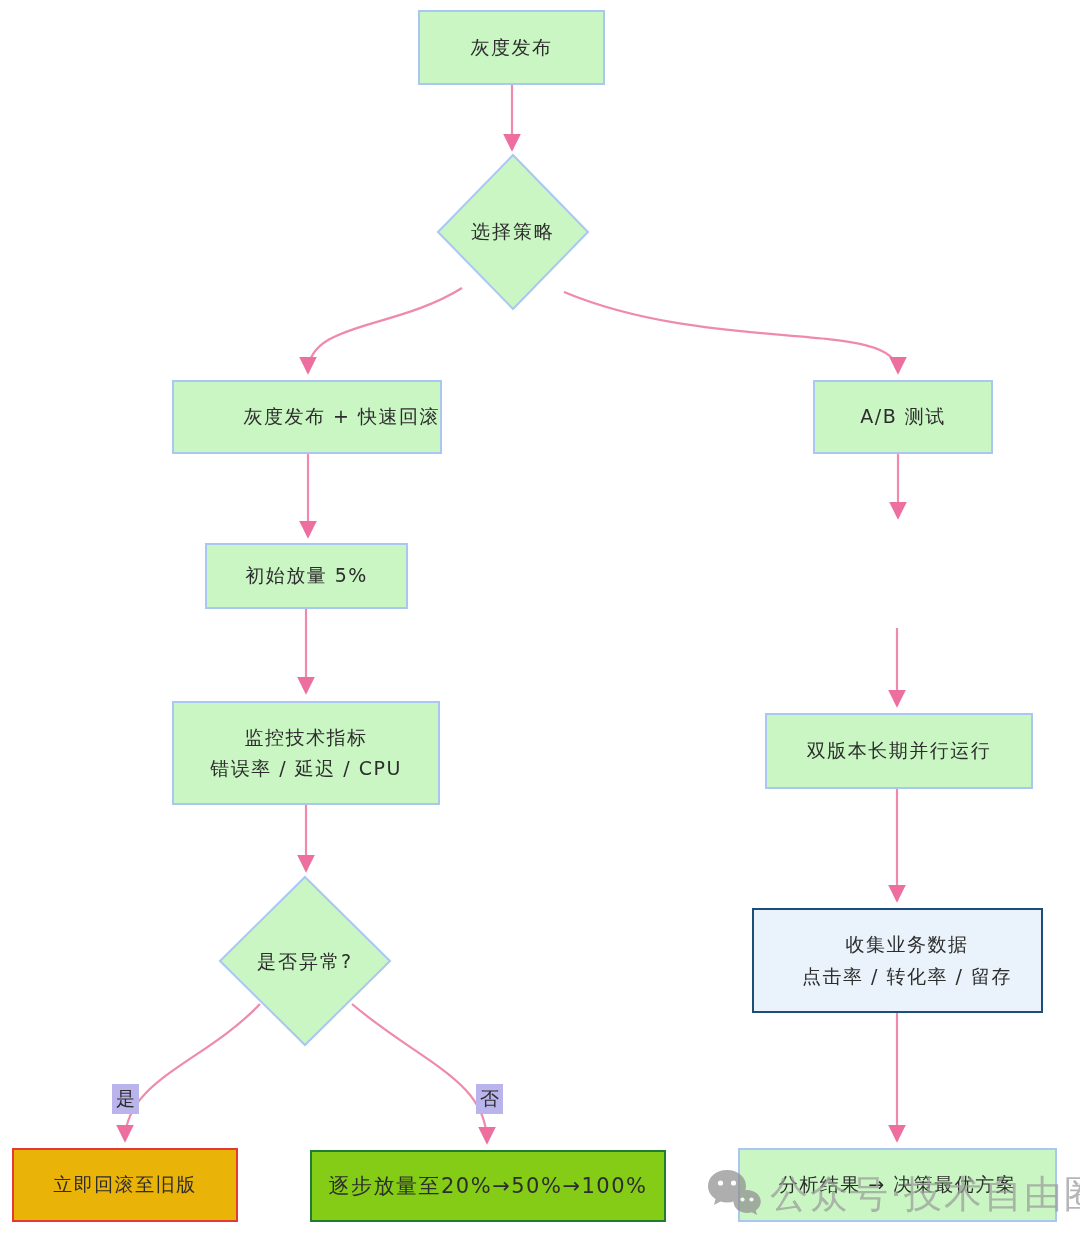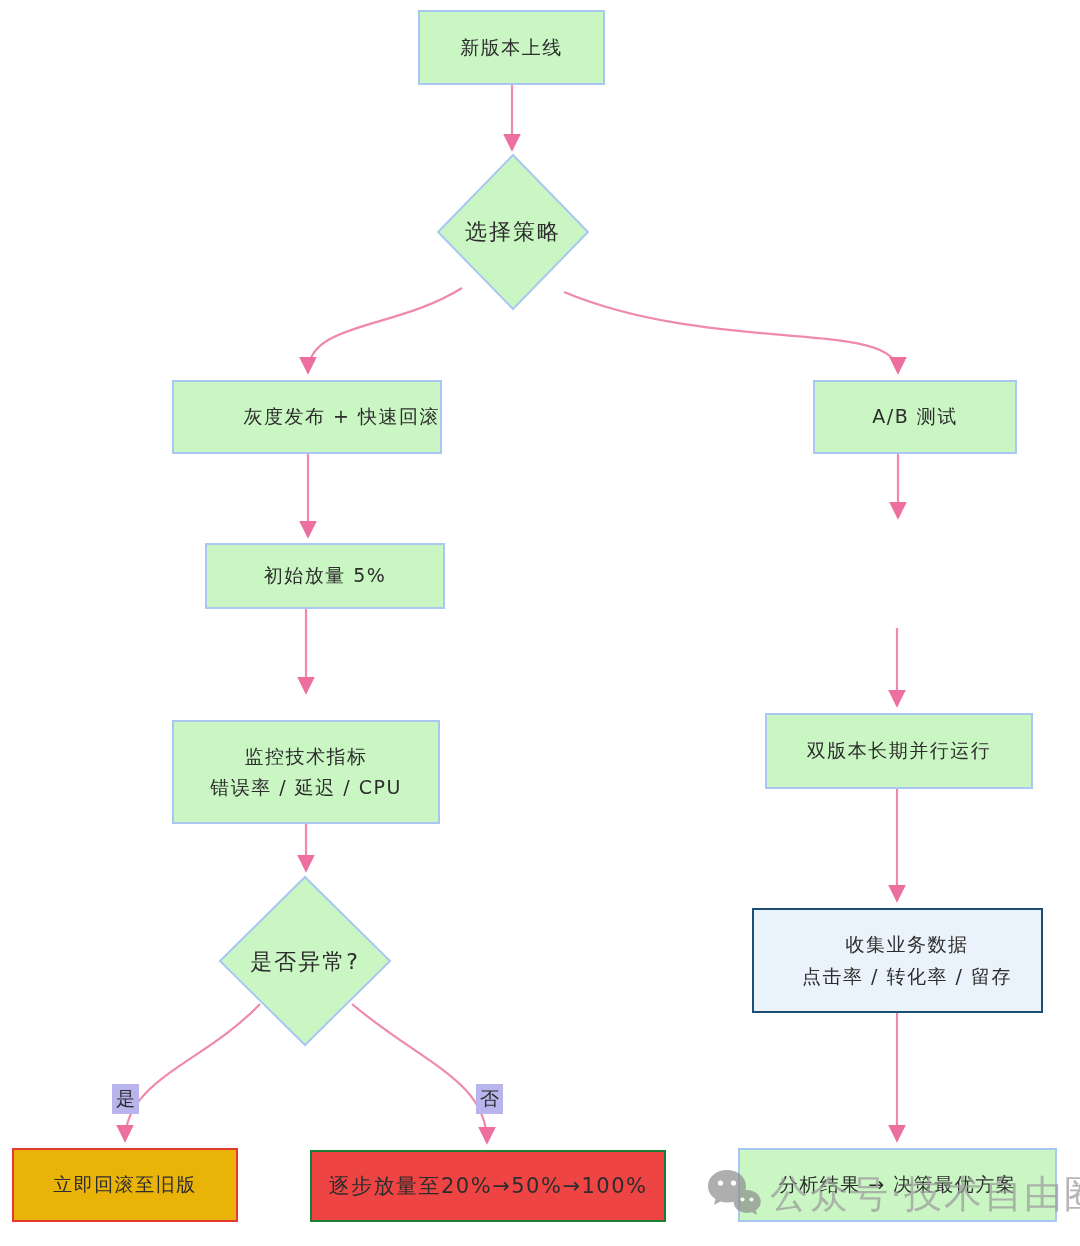--- a/index.html
+++ b/index.html
@@ -33,21 +33,21 @@
     font-size: 19px;
     letter-spacing: 1.5px;
     line-height: 1.65;
     box-sizing: border-box;
   }
   .node-green {
     background: #c9f6c3;
     border: 2px solid #a9c7f2;
   }
   .node-ramp {
-    background: #ef4444;
+    background: #84cc16;
     border: 2px solid #1e7d32;
     font-size: 21px;
   }
   .node-rollback {
     background: #eab308;
     border: 2px solid #e53935;
   }
   .node-split {
     background: #fdf3e3;
     border: 2px solid #d88511;
@@ -56,21 +56,21 @@
     background: #eaf3fb;
     border: 2px solid #1d4f76;
   }
   .diamond-label {
     position: absolute;
     z-index: 2;
     display: flex;
     align-items: center;
     justify-content: center;
     text-align: left;
-    font-size: 22px;
+    font-size: 19px;
     letter-spacing: 2px;
     background: transparent;
   }
   .edge-badge {
     position: absolute;
     z-index: 2;
     background: #b9b4ec;
     color: #2d2d2d;
     font-size: 19px;
     display: flex;
@@ -117,41 +117,41 @@
       <path d="M 898 454 L 898 517" marker-end="url(#arrow)"></path>
       <path d="M 897 628 L 897 705" marker-end="url(#arrow)"></path>
       <path d="M 897 789 L 897 900" marker-end="url(#arrow)"></path>
       <path d="M 897 1013 L 897 1140" marker-end="url(#arrow)"></path>
     </g>
     <polygon points="513,155 588,232 513,309 438,232" fill="#c9f6c3" stroke="#a9c7f2" stroke-width="2"></polygon>
     <polygon points="305,877 390,961 305,1045 220,961" fill="#c9f6c3" stroke="#a9c7f2" stroke-width="2"></polygon>
   </svg>
 
   <div class="node node-green" style="left:418px; top:10px; width:187px; height:75px;">
-    <span class="node-line">新版本上线</span>
+    <span class="node-line">灰度发布</span>
   </div>
 
   <div class="diamond-label" style="left:438px; top:157px; width:150px; height:150px;">
     <span>选择策略</span>
   </div>
 
   <div class="node node-green" style="left:172px; top:380px; width:270px; height:74px;align-items:flex-end;">
     <span class="node-line">灰度发布 + 快速回滚</span>
   </div>
 
-  <div class="node node-green" style="left:813px; top:380px; width:204px; height:74px;">
+  <div class="node node-green" style="left:813px; top:380px; width:180px; height:74px;">
     <span class="node-line">A/B 测试</span>
   </div>
 
-  <div class="node node-green" style="left:205px; top:543px; width:240px; height:66px;">
+  <div class="node node-green" style="left:205px; top:543px; width:203px; height:66px;">
     <span class="node-line">初始放量 5%</span>
   </div>
 
 
-  <div class="node node-green" style="left:172px; top:720px; width:268px; height:104px;">
+  <div class="node node-green" style="left:172px; top:701px; width:268px; height:104px;">
     <span class="node-line">监控技术指标</span>
     <span class="node-line">错误率 / 延迟 / CPU</span>
   </div>
 
   <div class="node node-green" style="left:765px; top:713px; width:268px; height:76px;">
     <span class="node-line">双版本长期并行运行</span>
   </div>
 
   <div class="diamond-label" style="left:220px; top:879px; width:170px; height:166px;">
     <span>是否异常?</span>

